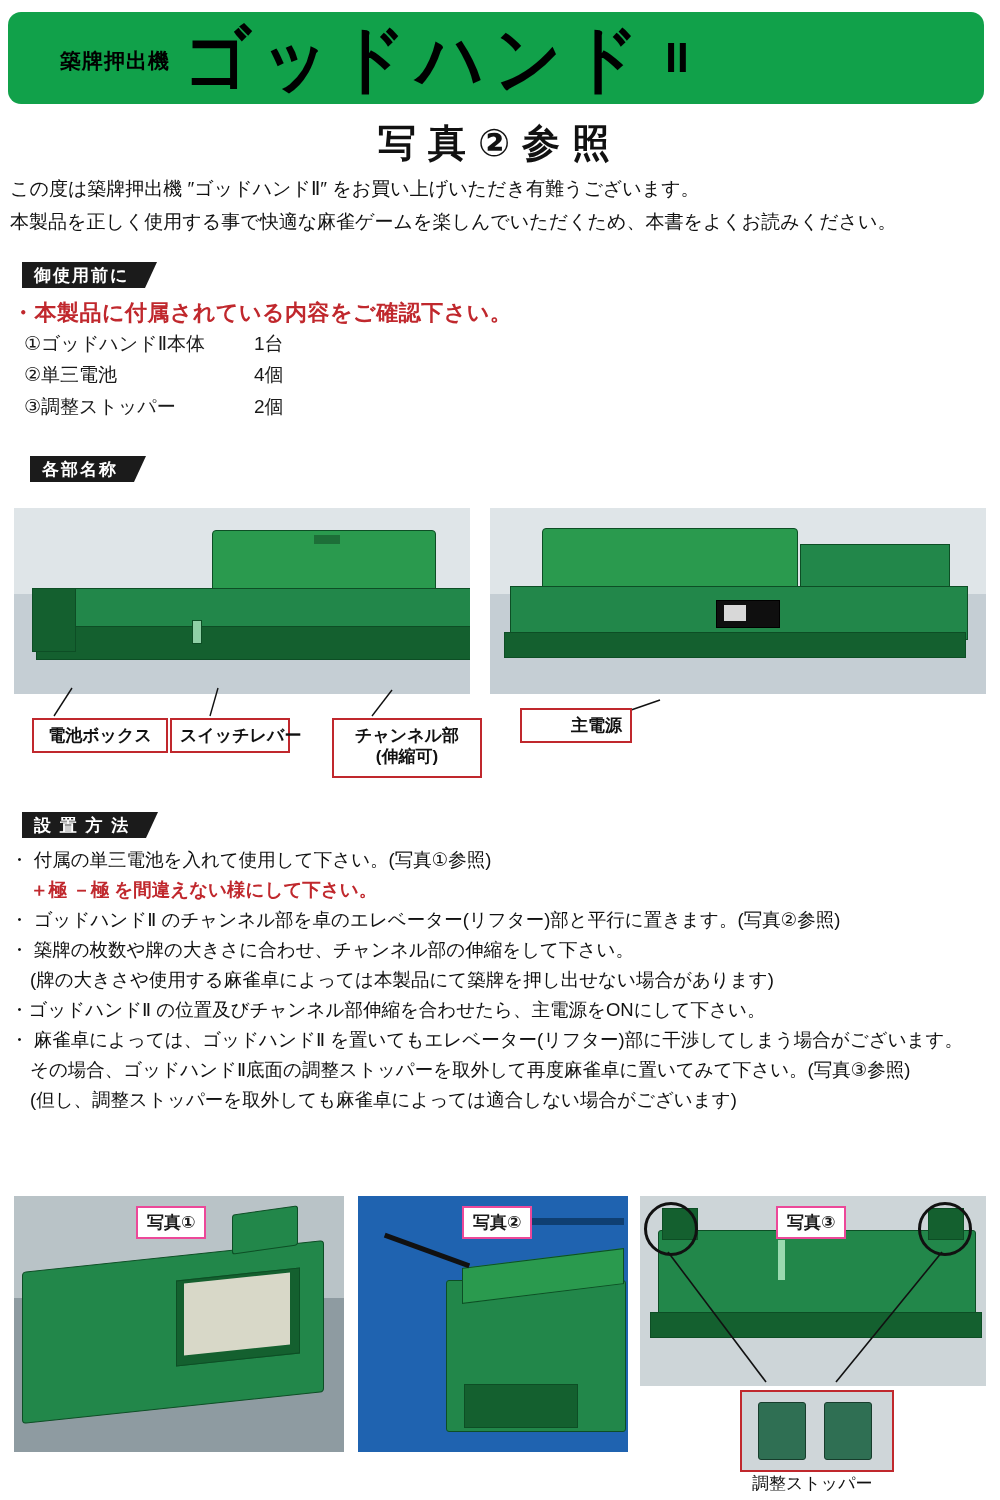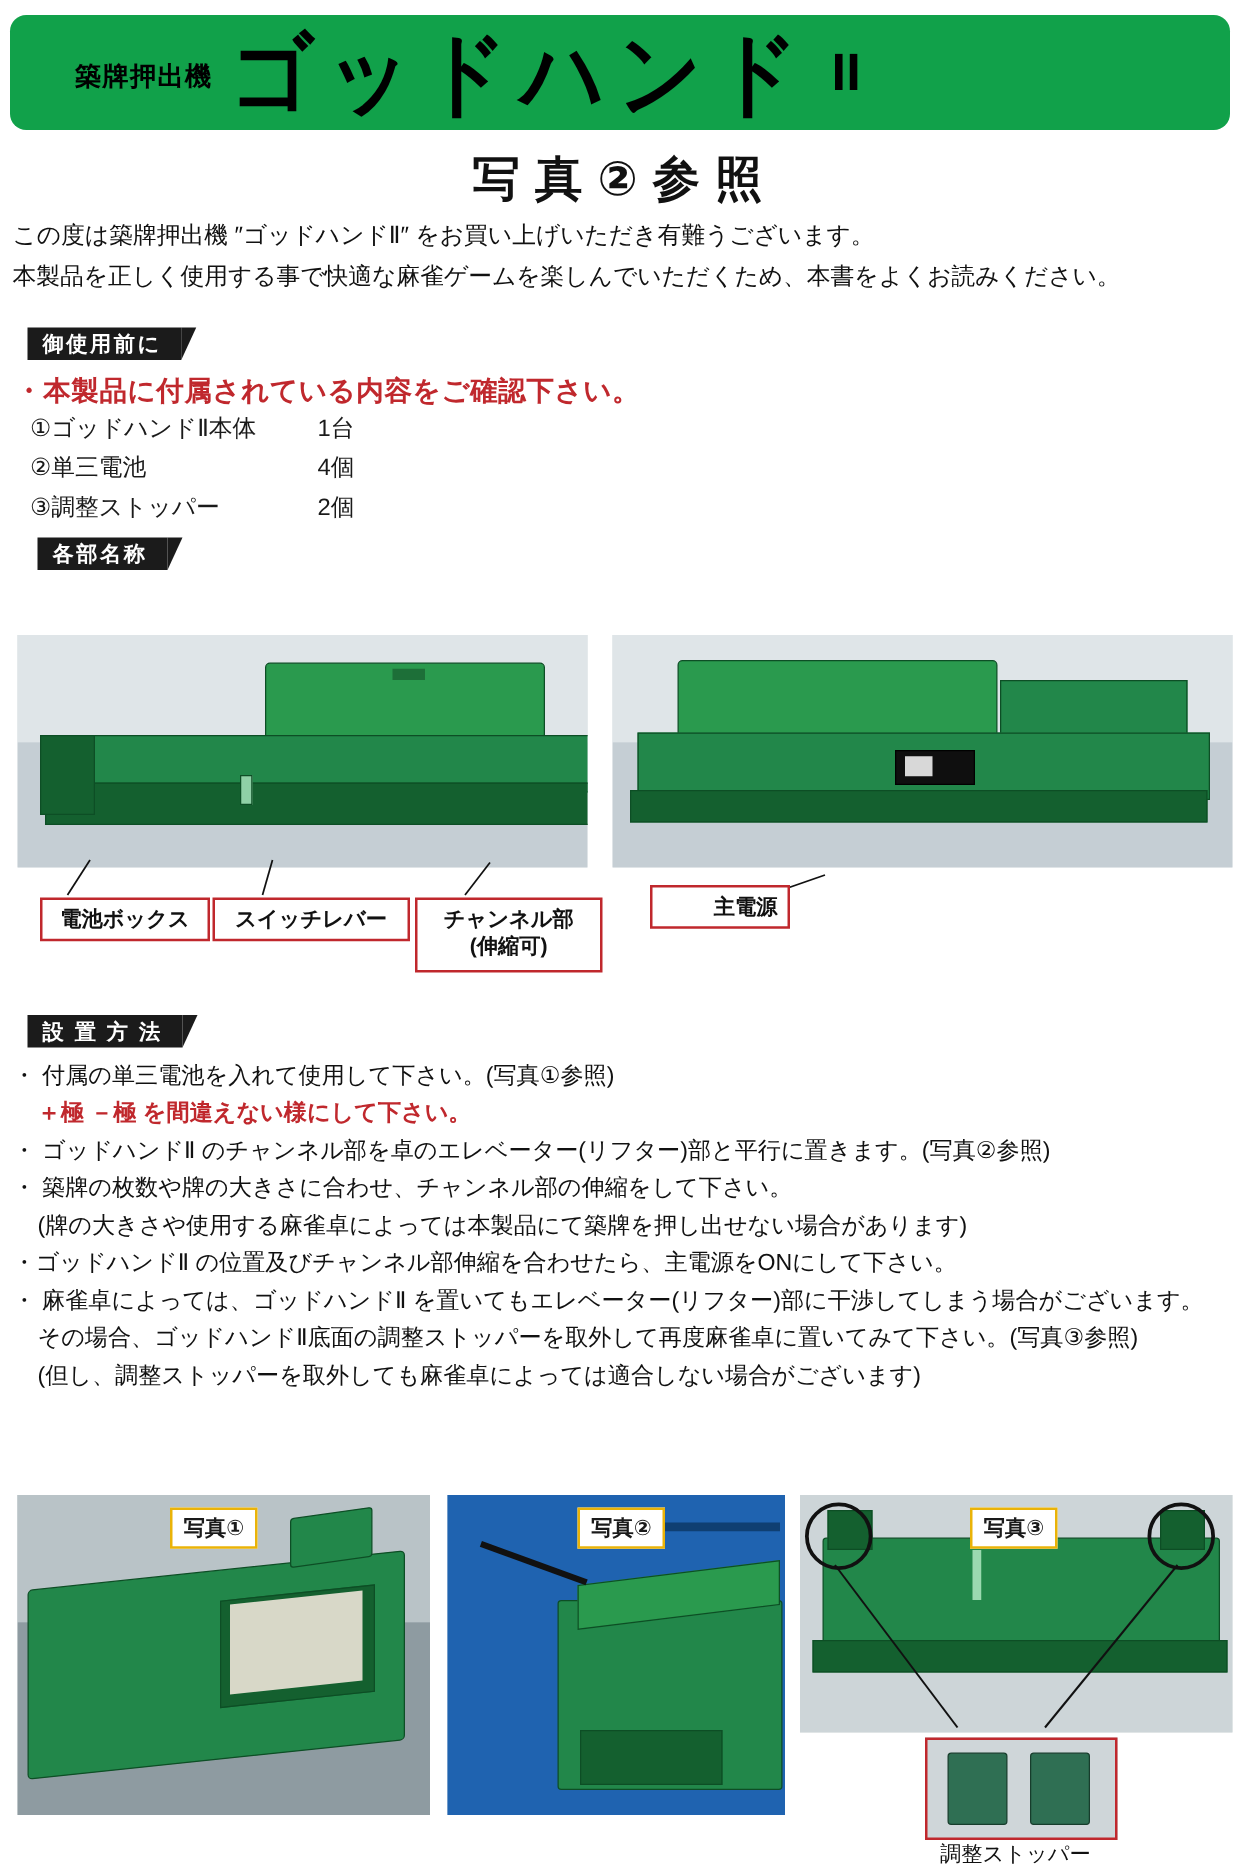--- a/index.html
+++ b/index.html
@@ -162,21 +162,21 @@
     font-size: 18.5px;
     line-height: 1.62;
     color: #111;
   }
   .setup-list .red { color: #c0282d; font-weight: bold; }
   .setup-list .ind { padding-left: 20px; display: block; }
 
   
   .ph-label {
     position: absolute;
-    border: 2px solid #eab308;
+    border: 2px solid #ec4899;
     background: #fff;
     font-size: 17px;
     font-weight: bold;
     padding: 3px 9px;
     box-sizing: border-box;
     white-space: nowrap;
   }
   .stopper-box {
     position: absolute;
     border: 2px solid #c0282d;
@@ -222,21 +222,21 @@
   <div class="row">
     <span class="label">②単三電池</span>
     <span class="qty">4個</span>
   </div>
   <div class="row">
     <span class="label">③調整ストッパー</span>
     <span class="qty">2個</span>
   </div>
 </div>
 
-<div class="sec-head" style="left:30px; top:430px;text-align:center;">各部名称</div>
+<div class="sec-head" style="left:30px; top:456px;text-align:center;">各部名称</div>
 
 <div class="photo" style="left:14px; top:508px; width:456px; height:186px;">
   <div class="bg-top"></div>
   <div class="bg-bot"></div>
 
   <div class="dev-body light" style="left:198px; top:22px; width:222px; height:68px; border-radius:4px;"></div>
   <div class="dev-body mid" style="left:28px; top:80px; width:446px; height:44px; transform:skewX(-4deg);"></div>
   <div class="dev-body dark" style="left:22px; top:118px; width:436px; height:32px;"></div>
   <div class="dev-body dark" style="left:18px; top:80px; width:42px; height:62px;"></div>
   <div class="dev-body" style="left:178px; top:112px; width:8px; height:22px; background:#8fd0a6;"></div>
@@ -255,21 +255,21 @@
 </div>
 
 <svg style="position:absolute; left:0; top:680px; width:1000px; height:60px;">
   <line x1="72" y1="8" x2="54" y2="36" stroke="#111" stroke-width="1.4"></line>
   <line x1="218" y1="8" x2="210" y2="36" stroke="#111" stroke-width="1.4"></line>
   <line x1="392" y1="10" x2="372" y2="36" stroke="#111" stroke-width="1.4"></line>
   <line x1="660" y1="20" x2="608" y2="38" stroke="#111" stroke-width="1.4"></line>
 </svg>
 
 <div class="callout" style="left:32px; top:718px; width:136px;">電池ボックス</div>
-<div class="callout" style="left:170px; top:718px; width:158px;">スイッチレバー</div>
+<div class="callout" style="left:170px; top:718px; width:120px;">スイッチレバー</div>
 <div class="callout" style="left:332px; top:718px; width:150px; height:60px;">
   <span>チャンネル部</span><br>
   <span>(伸縮可)</span>
 </div>
 <div class="callout" style="left:520px; top:708px; width:112px;text-align:right;">主電源</div>
 
 <div class="sec-head" style="left:22px; top:812px;">設 置 方 法</div>
 
 <div class="setup-list">
   <div>・ 付属の単三電池を入れて使用して下さい。(写真①参照)</div>

